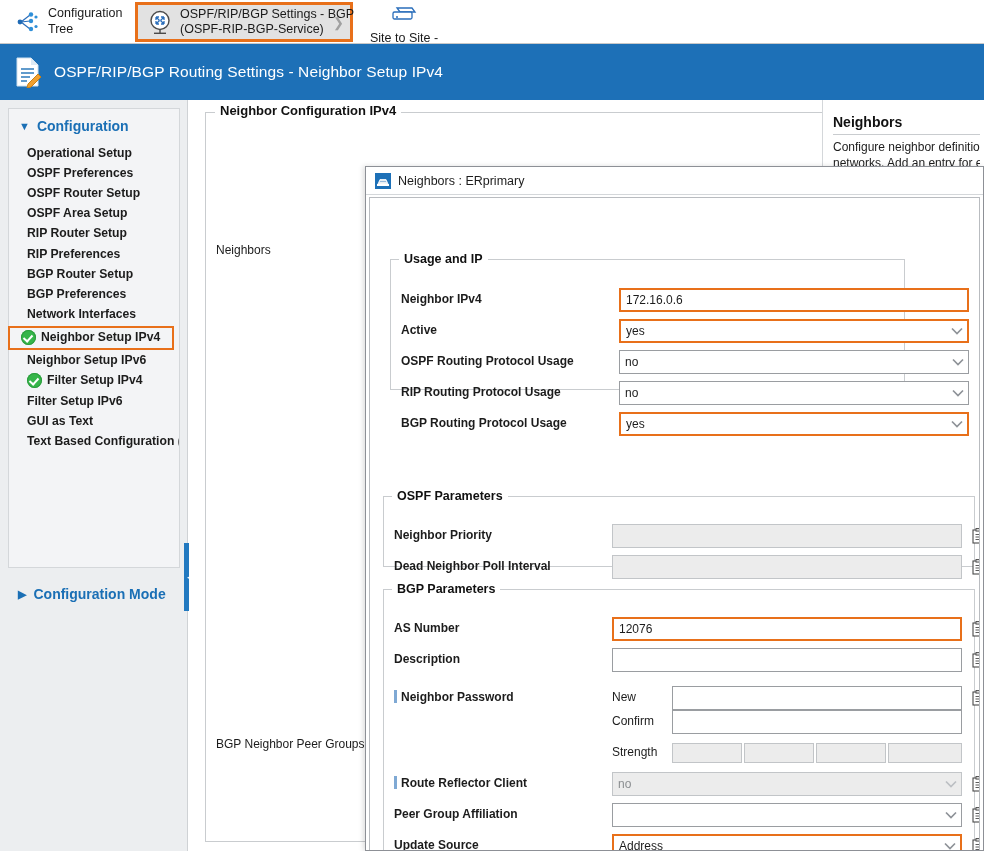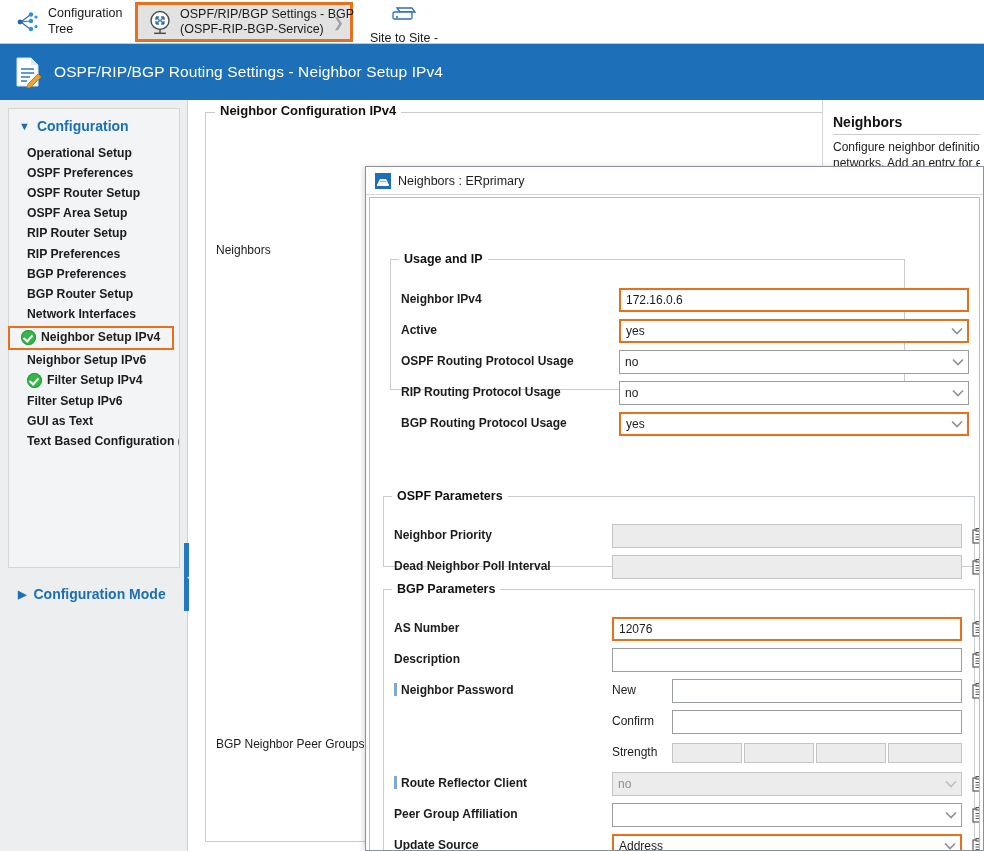--- a/index.html
+++ b/index.html
@@ -334,24 +334,24 @@
     <div class="sb-item">
       <span>OSPF Area Setup</span>
     </div>
     <div class="sb-item">
       <span>RIP Router Setup</span>
     </div>
     <div class="sb-item">
       <span>RIP Preferences</span>
     </div>
     <div class="sb-item">
+      <span>BGP Router Setup</span>
+    </div>
+    <div class="sb-item">
       <span>BGP Preferences</span>
-    </div>
-    <div class="sb-item">
-      <span>BGP Router Setup</span>
     </div>
     <div class="sb-item">
       <span>Network Interfaces</span>
     </div>
 
     <div class="sb-item sel">
       <span class="chk"></span>
       <span>Neighbor Setup IPv4</span>
     </div>
 
@@ -645,21 +645,21 @@
               <rect x="1" y="2" width="10" height="13" fill="#fff" stroke="#4a4a4a" stroke-width="1.1"></rect>
               <rect x="4" y="0.5" width="4" height="2.6" fill="#d8d8d8" stroke="#4a4a4a" stroke-width=".9"></rect>
               <line x1="3.5" y1="6.5" x2="8.5" y2="6.5" stroke="#4a4a4a" stroke-width=".9"></line>
               <line x1="3.5" y1="9" x2="8.5" y2="9" stroke="#4a4a4a" stroke-width=".9"></line>
               <line x1="3.5" y1="11.5" x2="8.5" y2="11.5" stroke="#4a4a4a" stroke-width=".9"></line>
             </svg>
 
         </span>
       </div>
 
-      <div class="row" style="left:10px; top:83px; width:578px;">
+      <div class="row" style="left:10px; top:90px; width:578px;">
         <span class="bluebar"></span>
         <span class="rlabel withbar">Neighbor Password</span>
         <span class="sublabel" style="left:218px;">New</span>
         <span class="field" style="left:278px; width:290px;">
           <span></span>
         </span>
         <span class="clip" style="left:578px; top:3px;">
           <svg width="14" height="16" viewBox="0 0 14 16">
               <rect x="1" y="2" width="10" height="13" fill="#fff" stroke="#4a4a4a" stroke-width="1.1"></rect>
               <rect x="4" y="0.5" width="4" height="2.6" fill="#d8d8d8" stroke="#4a4a4a" stroke-width=".9"></rect>

